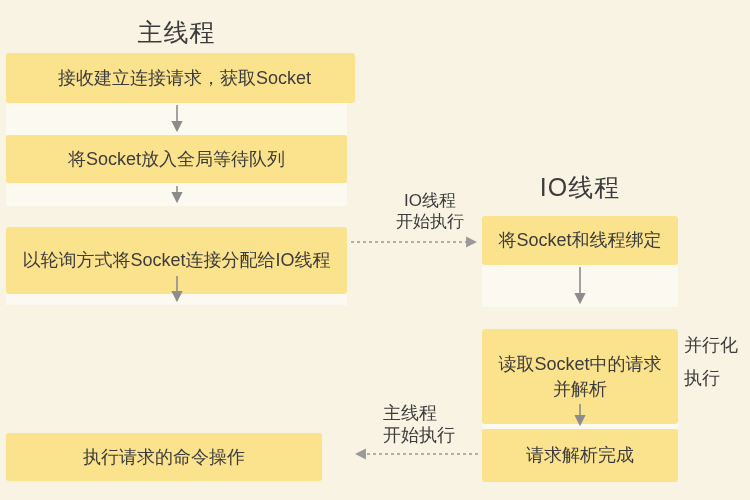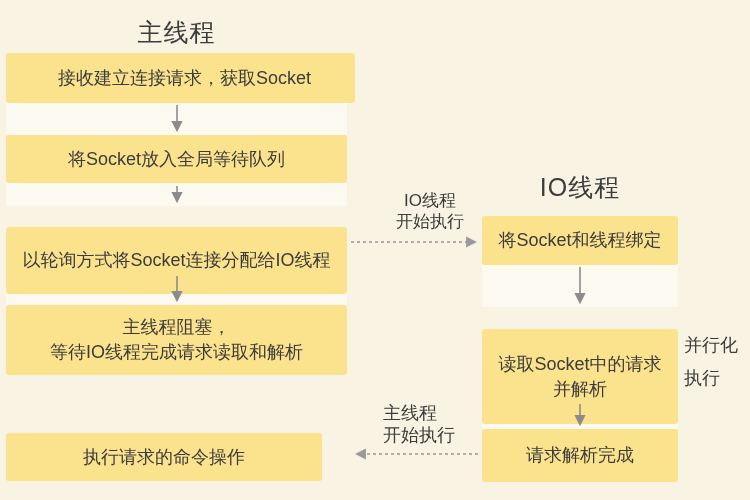--- a/index.html
+++ b/index.html
@@ -107,22 +107,20 @@
   <div class="strip s3"></div>
   <div class="strip s4"></div>
   <div class="strip s5"></div>
 
   <div class="col-title t-main">主线程</div>
   <div class="col-title t-io">IO线程</div>
 
   <div class="box b-l1">接收建立连接请求，获取Socket</div>
   <div class="box b-l2">将Socket放入全局等待队列</div>
   <div class="box b-l3">以轮询方式将Socket连接分配给IO线程</div>
-  <div class="box b-l4">主线程阻塞，
-等待IO线程完成请求读取和解析</div>
   <div class="box b-l5">执行请求的命令操作</div>
 
   <div class="box b-r1">将Socket和线程绑定</div>
   <div class="box b-r2">读取Socket中的请求
 并解析</div>
   <div class="box b-r3">请求解析完成</div>
 
   <svg class="arrows" width="750" height="500" viewBox="0 0 750 500">
     <defs>
       <marker id="m-solid" viewBox="0 0 10 10" refX="8" refY="5" markerWidth="7" markerHeight="7" orient="auto">

